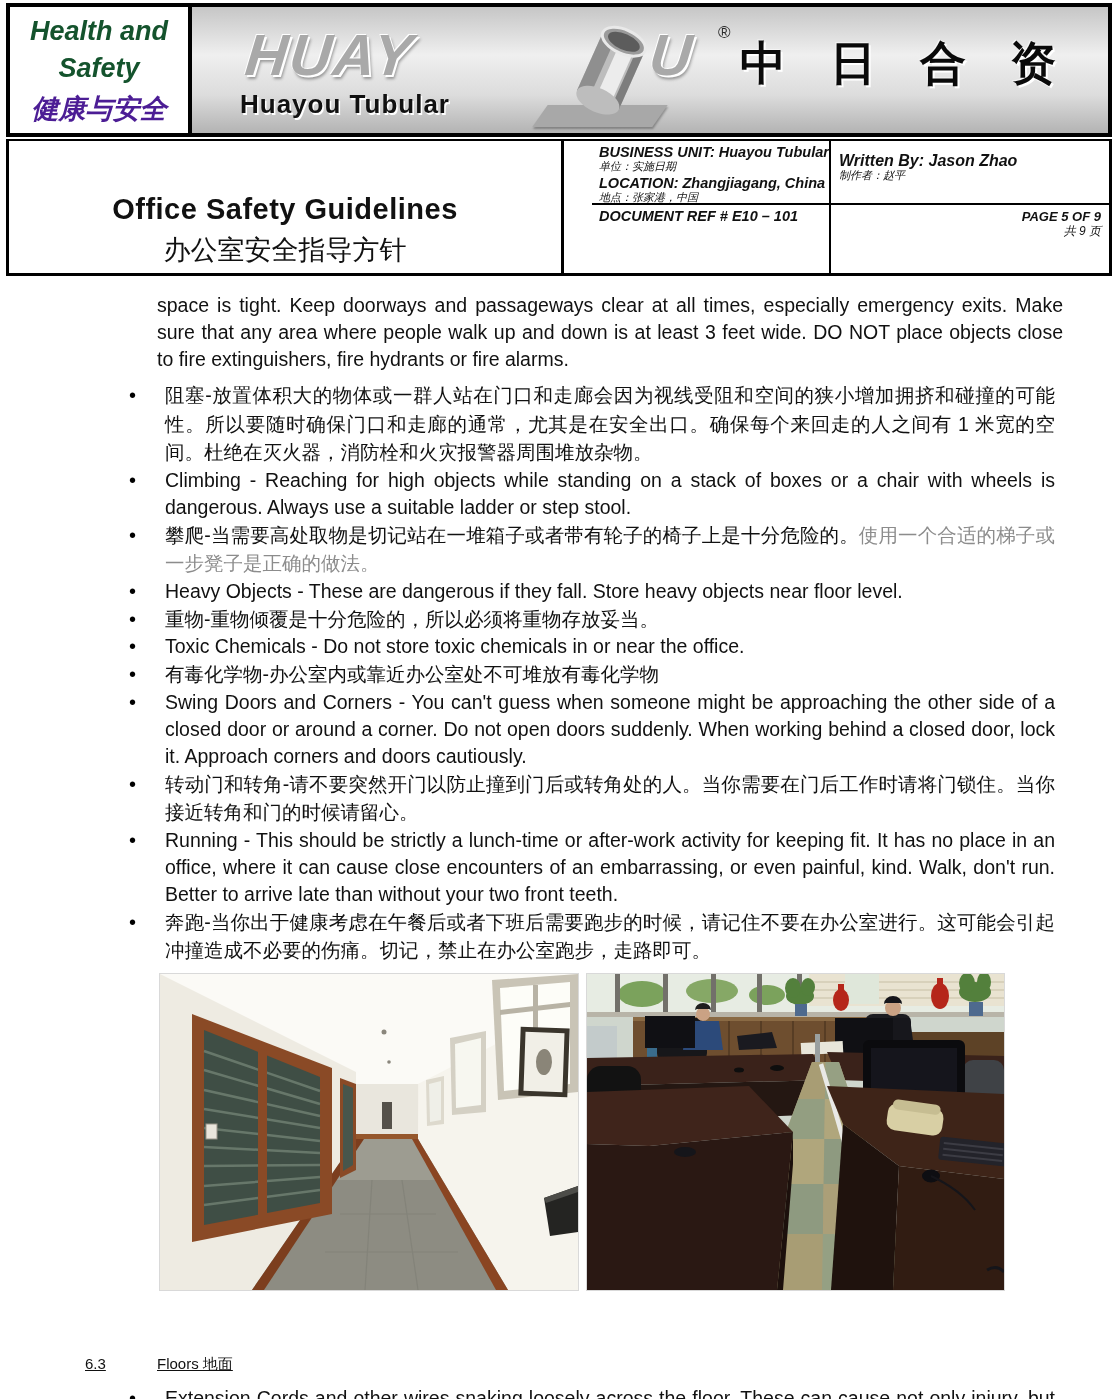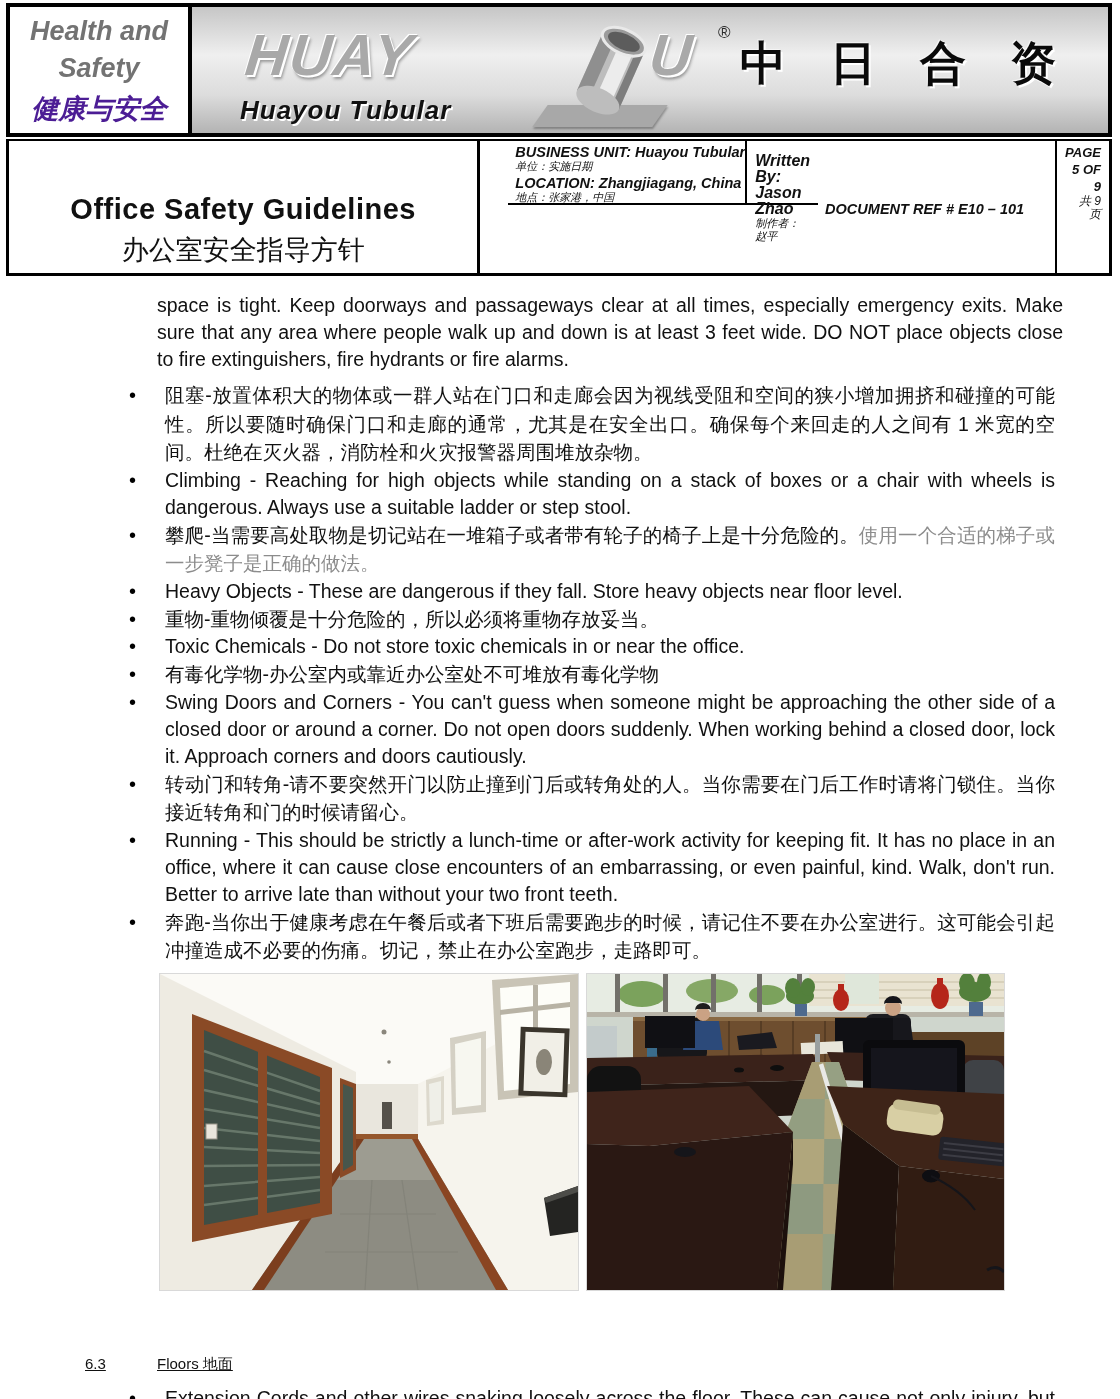--- a/index.html
+++ b/index.html
@@ -10,66 +10,66 @@
   }
   .page{position:relative;width:1120px;height:1399px;background:#fff;}
 
   
   .header{position:absolute;left:6px;top:3px;width:1106px;}
   .header-top{display:flex;border:4px solid #000;height:126px;}
   .hs-cell{
     width:178px;background:#fff;border-right:4px solid #000;
     text-align:center;padding-top:6px;
   }
-  .hs-en{font-size:27px;font-weight:bold;font-style:italic;color:#737373;line-height:37px;}
+  .hs-en{font-size:27px;font-weight:bold;font-style:italic;color:#14532d;line-height:37px;}
   .hs-zh{font-size:27px;font-style:italic;font-weight:bold;color:#4c1d95;line-height:44px;}
   .banner{
     flex:1;position:relative;
     background:linear-gradient(180deg,#c6c6c6 0%,#efefef 38%,#dcdcdc 70%,#b3b3b3 100%);
     overflow:hidden;
   }
   .logo{position:absolute;left:48px;top:6px;width:440px;height:118px;}
   .logo-word{
     position:absolute;left:6px;top:8px;
     font-size:58px;font-weight:bold;font-style:italic;letter-spacing:2px;
     color:#a9a9a9;text-shadow:2px 2px 0 #fff,-1px -1px 0 #fff,3px 4px 3px rgba(0,0,0,.35);
     transform:skewX(-6deg);
   }
   .logo-sub{
-    position:absolute;left:0px;top:82px;
-    font-size:26px;font-weight:bold;font-style:italic;color:#111;
+    position:absolute;left:0px;top:76px;
+    font-size:26px;font-weight:bold;color:#111;
     text-shadow:1.5px 1.5px 0 #fff;letter-spacing:1px;
   }
   .tube{position:absolute;left:322px;top:8px;}
   .swoosh{
     position:absolute;left:300px;top:92px;width:120px;height:22px;
     background:#a8a8a8;transform:skewX(-35deg);box-shadow:2px 2px 2px rgba(0,0,0,.3);
   }
   .reg-mark{position:absolute;left:432px;top:10px;font-size:17px;color:#2a2a2a;}
   .jv{
     position:absolute;left:548px;top:26px;white-space:nowrap;
     font-size:46px;font-weight:bold;color:#0a0a0a;letter-spacing:44px;
     text-shadow:2px 2px 0 #fff,-1px -1px 0 #f5f5f5;
   }
 
   
   .title-row{display:flex;border:3px solid #000;border-top-width:2px;margin-top:2px;height:132px;}
   .title-cell{width:552px;border-right:3px solid #000;text-align:center;padding-top:24px;}
   .title-en{font-size:29px;font-weight:bold;letter-spacing:.5px;margin-top:28px;}
   .title-zh{font-size:27px;margin-top:6px;}
-  .info{flex:1;display:flex;flex-direction:row;font-style:italic;margin-left:28px;}
+  .info{flex:1;display:flex;flex-direction:column;font-style:italic;margin-left:28px;}
   .info-row{display:flex;}
   .info-row.r1{height:62px;border-bottom:2px solid #000;}
   .info-row.r2{height:36px;border-bottom:2px solid #000;}
   .info-row.r3{flex:1;}
   .cL{width:230px;border-right:2px solid #000;padding:3px 0 0 7px;}
   .cR{flex:1;padding:3px 8px 0 8px;}
   .lbl{font-size:14.5px;font-weight:bold;line-height:16px;}
   .lblz{font-size:11px;line-height:13px;margin-bottom:2px;}
-  .r3 .cL{display:flex;align-items:center;}
+  .r3 .cL{display:flex;align-items:flex-start;}
   .pagecell{text-align:right;}
   .page-en{font-size:13px;font-weight:bold;line-height:17px;}
   .page-zh{font-size:12px;line-height:13px;}
 
   
   .content{position:absolute;left:0;top:278px;width:1120px;padding:0 57px 0 157px;box-sizing:border-box;}
   .intro{margin:14px 0 0 0;font-size:19.5px;line-height:27px;text-align:justify;}
   ul.bullets{margin:8px;padding:0;list-style:none;}
   ul.bullets li{position:relative;font-size:19.5px;line-height:27px;text-align:justify;}
   ul.bullets li.zh{line-height:28.5px;}

